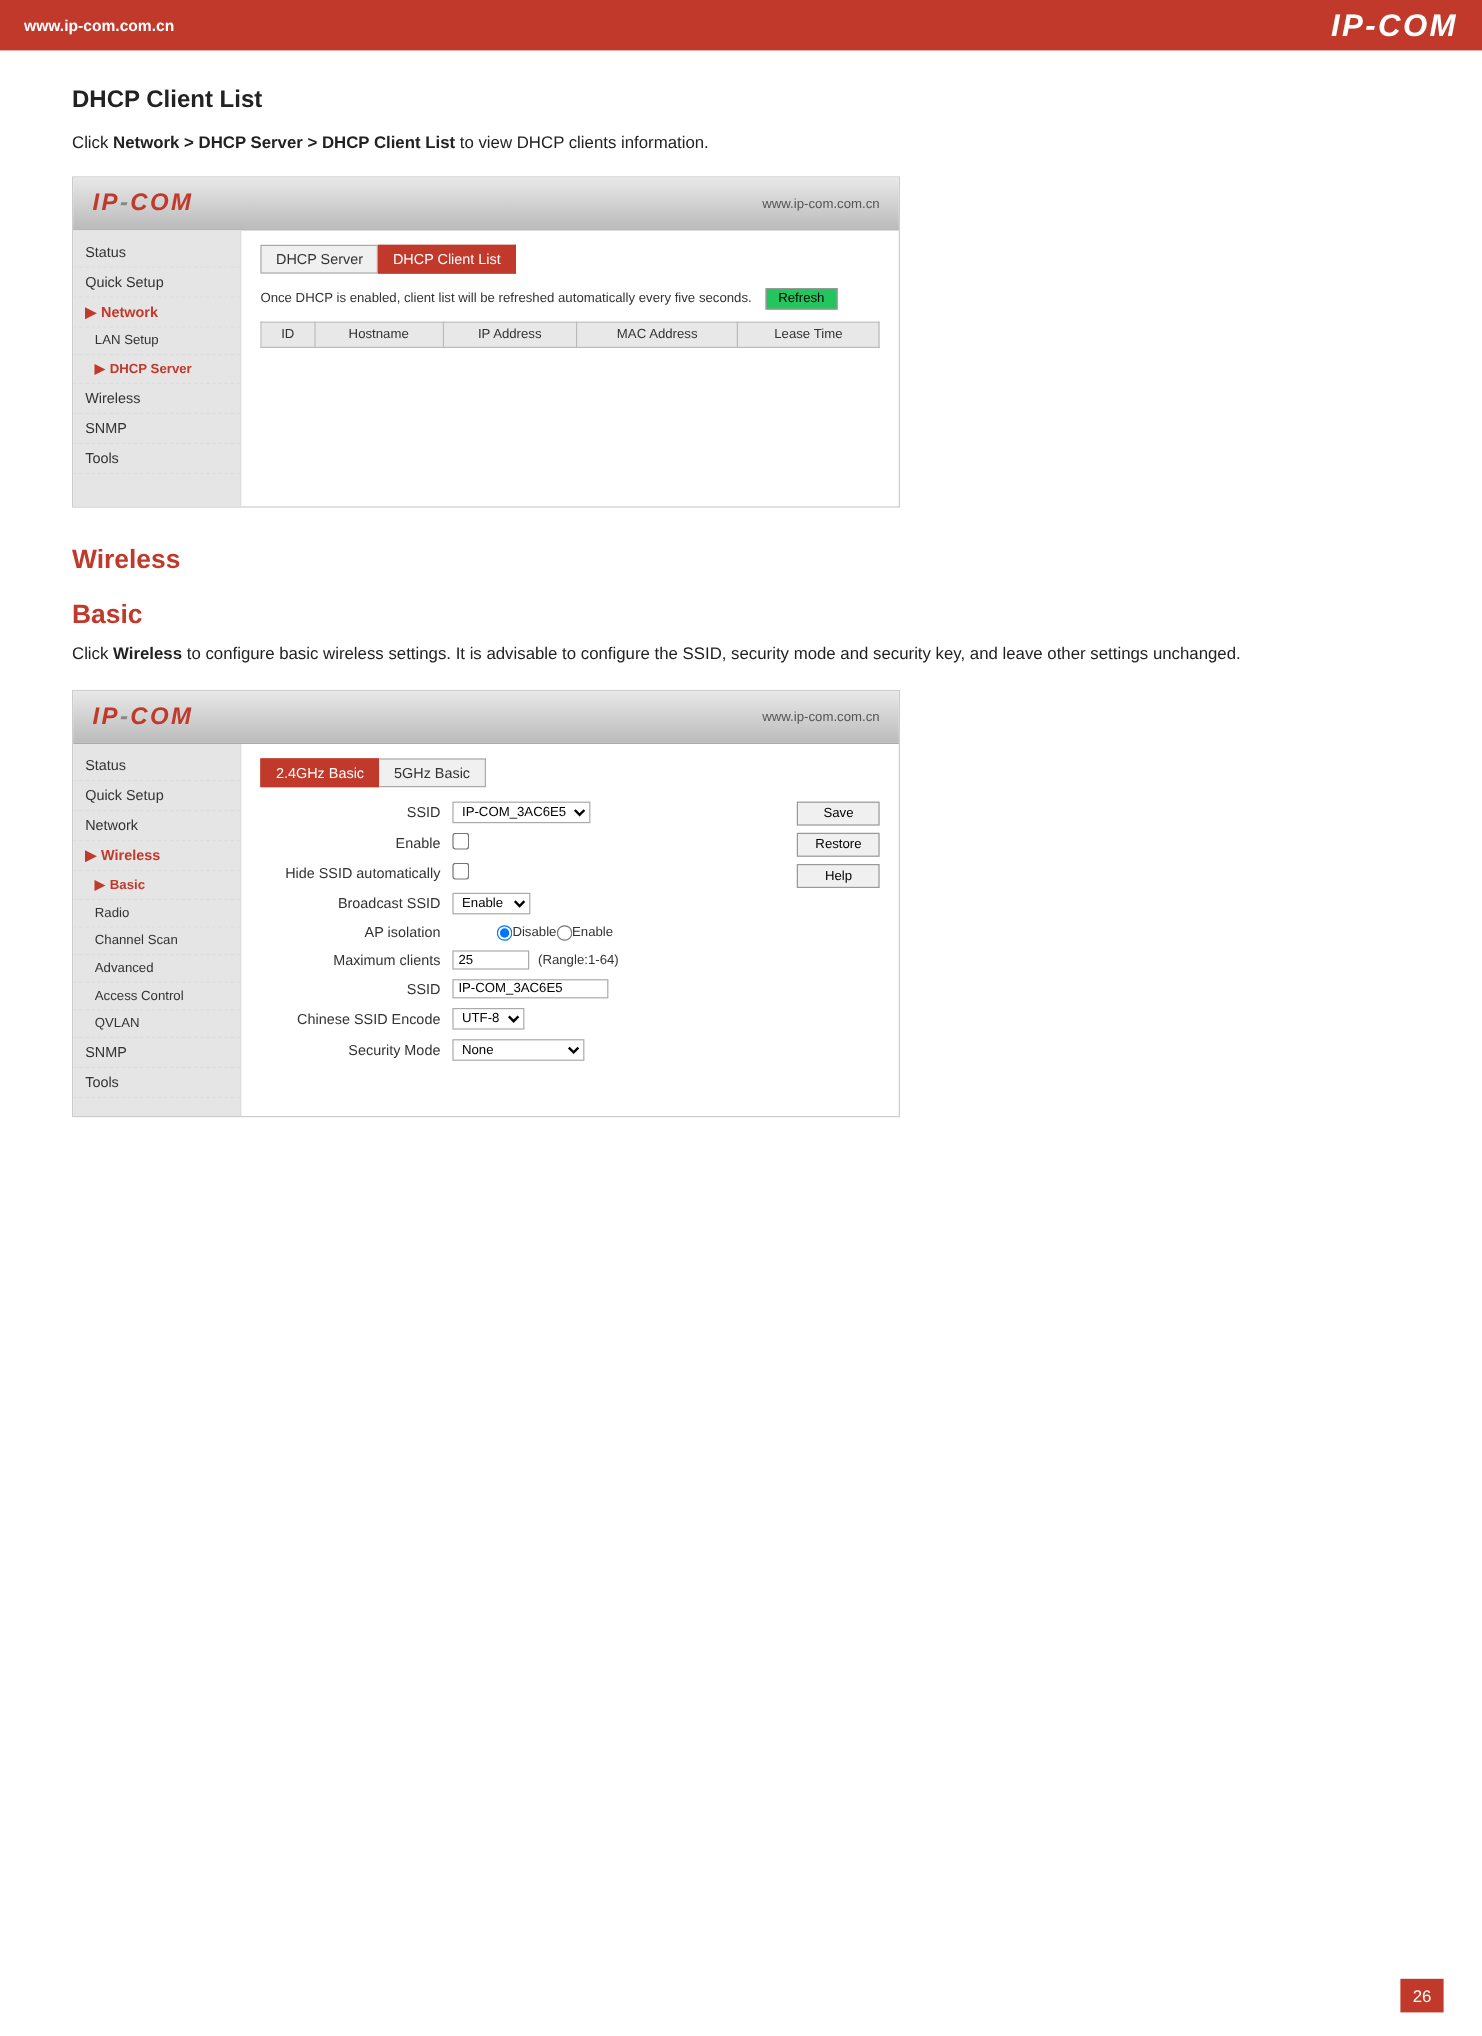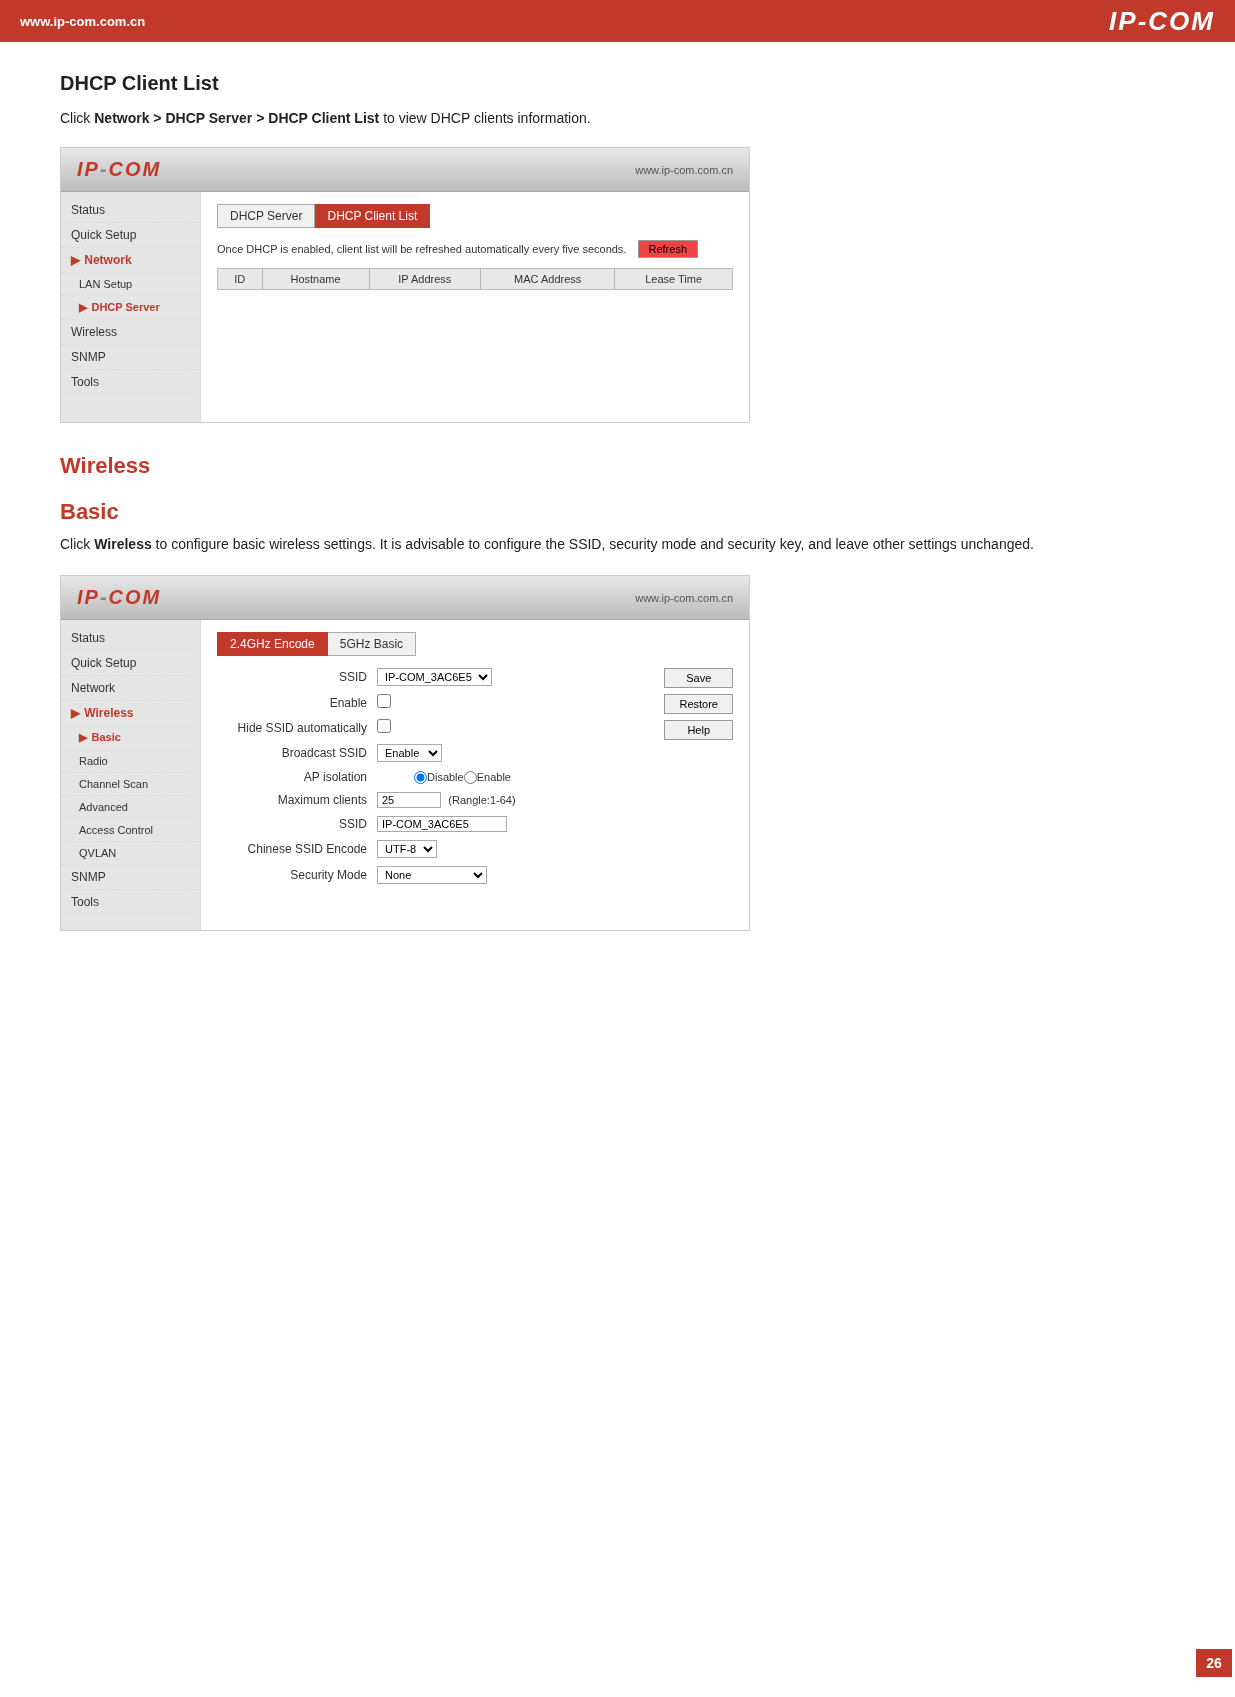--- a/index.html
+++ b/index.html
@@ -165,21 +165,21 @@
     .dhcp-info-text {
       font-size: 11px;
       color: #333;
       margin-bottom: 10px;
     }
 
     
     .refresh-btn {
       padding: 2px 10px;
       font-size: 11px;
-      background: #ef4444;
+      background: #22c55e;
       border: 1px solid #999;
       cursor: pointer;
       margin-left: 8px;
     }
 
     
     .client-table {
       width: 100%;
       border-collapse: collapse;
       font-size: 11px;
@@ -251,25 +251,25 @@
 
     
     .wireless-section {
       margin-top: 10px;
     }
 
     
     .page-badge {
       position: absolute;
       bottom: 20px;
-      right: 3px;
+      right: 32px;
       background: #c0392b;
       color: #fff;
       font-size: 14px;
-      font-weight: bold;
+      font-weight: normal;
       width: 36px;
       height: 28px;
       display: flex;
       align-items: center;
       justify-content: center;
     }
 
     .checkbox-inline {
       width: 14px;
       height: 14px;
@@ -374,21 +374,21 @@
             <div class="sidebar-item sub">Channel Scan</div>
             <div class="sidebar-item sub">Advanced</div>
             <div class="sidebar-item sub">Access Control</div>
             <div class="sidebar-item sub">QVLAN</div>
             <div class="sidebar-item">SNMP</div>
             <div class="sidebar-item">Tools</div>
           </div>
           <div class="router-main">
 
             <div class="tab-row">
-              <button class="tab-btn active">2.4GHz Encode</button>
+              <button class="tab-btn active">2.4GHz Basic</button>
               <button class="tab-btn">5GHz Basic</button>
             </div>
 
             <div style="display:flex;">
               <div style="flex:1;">
 
                 <div class="form-row">
                   <div class="form-label">SSID</div>
                   <div class="form-value">
                     <select class="form-select">

